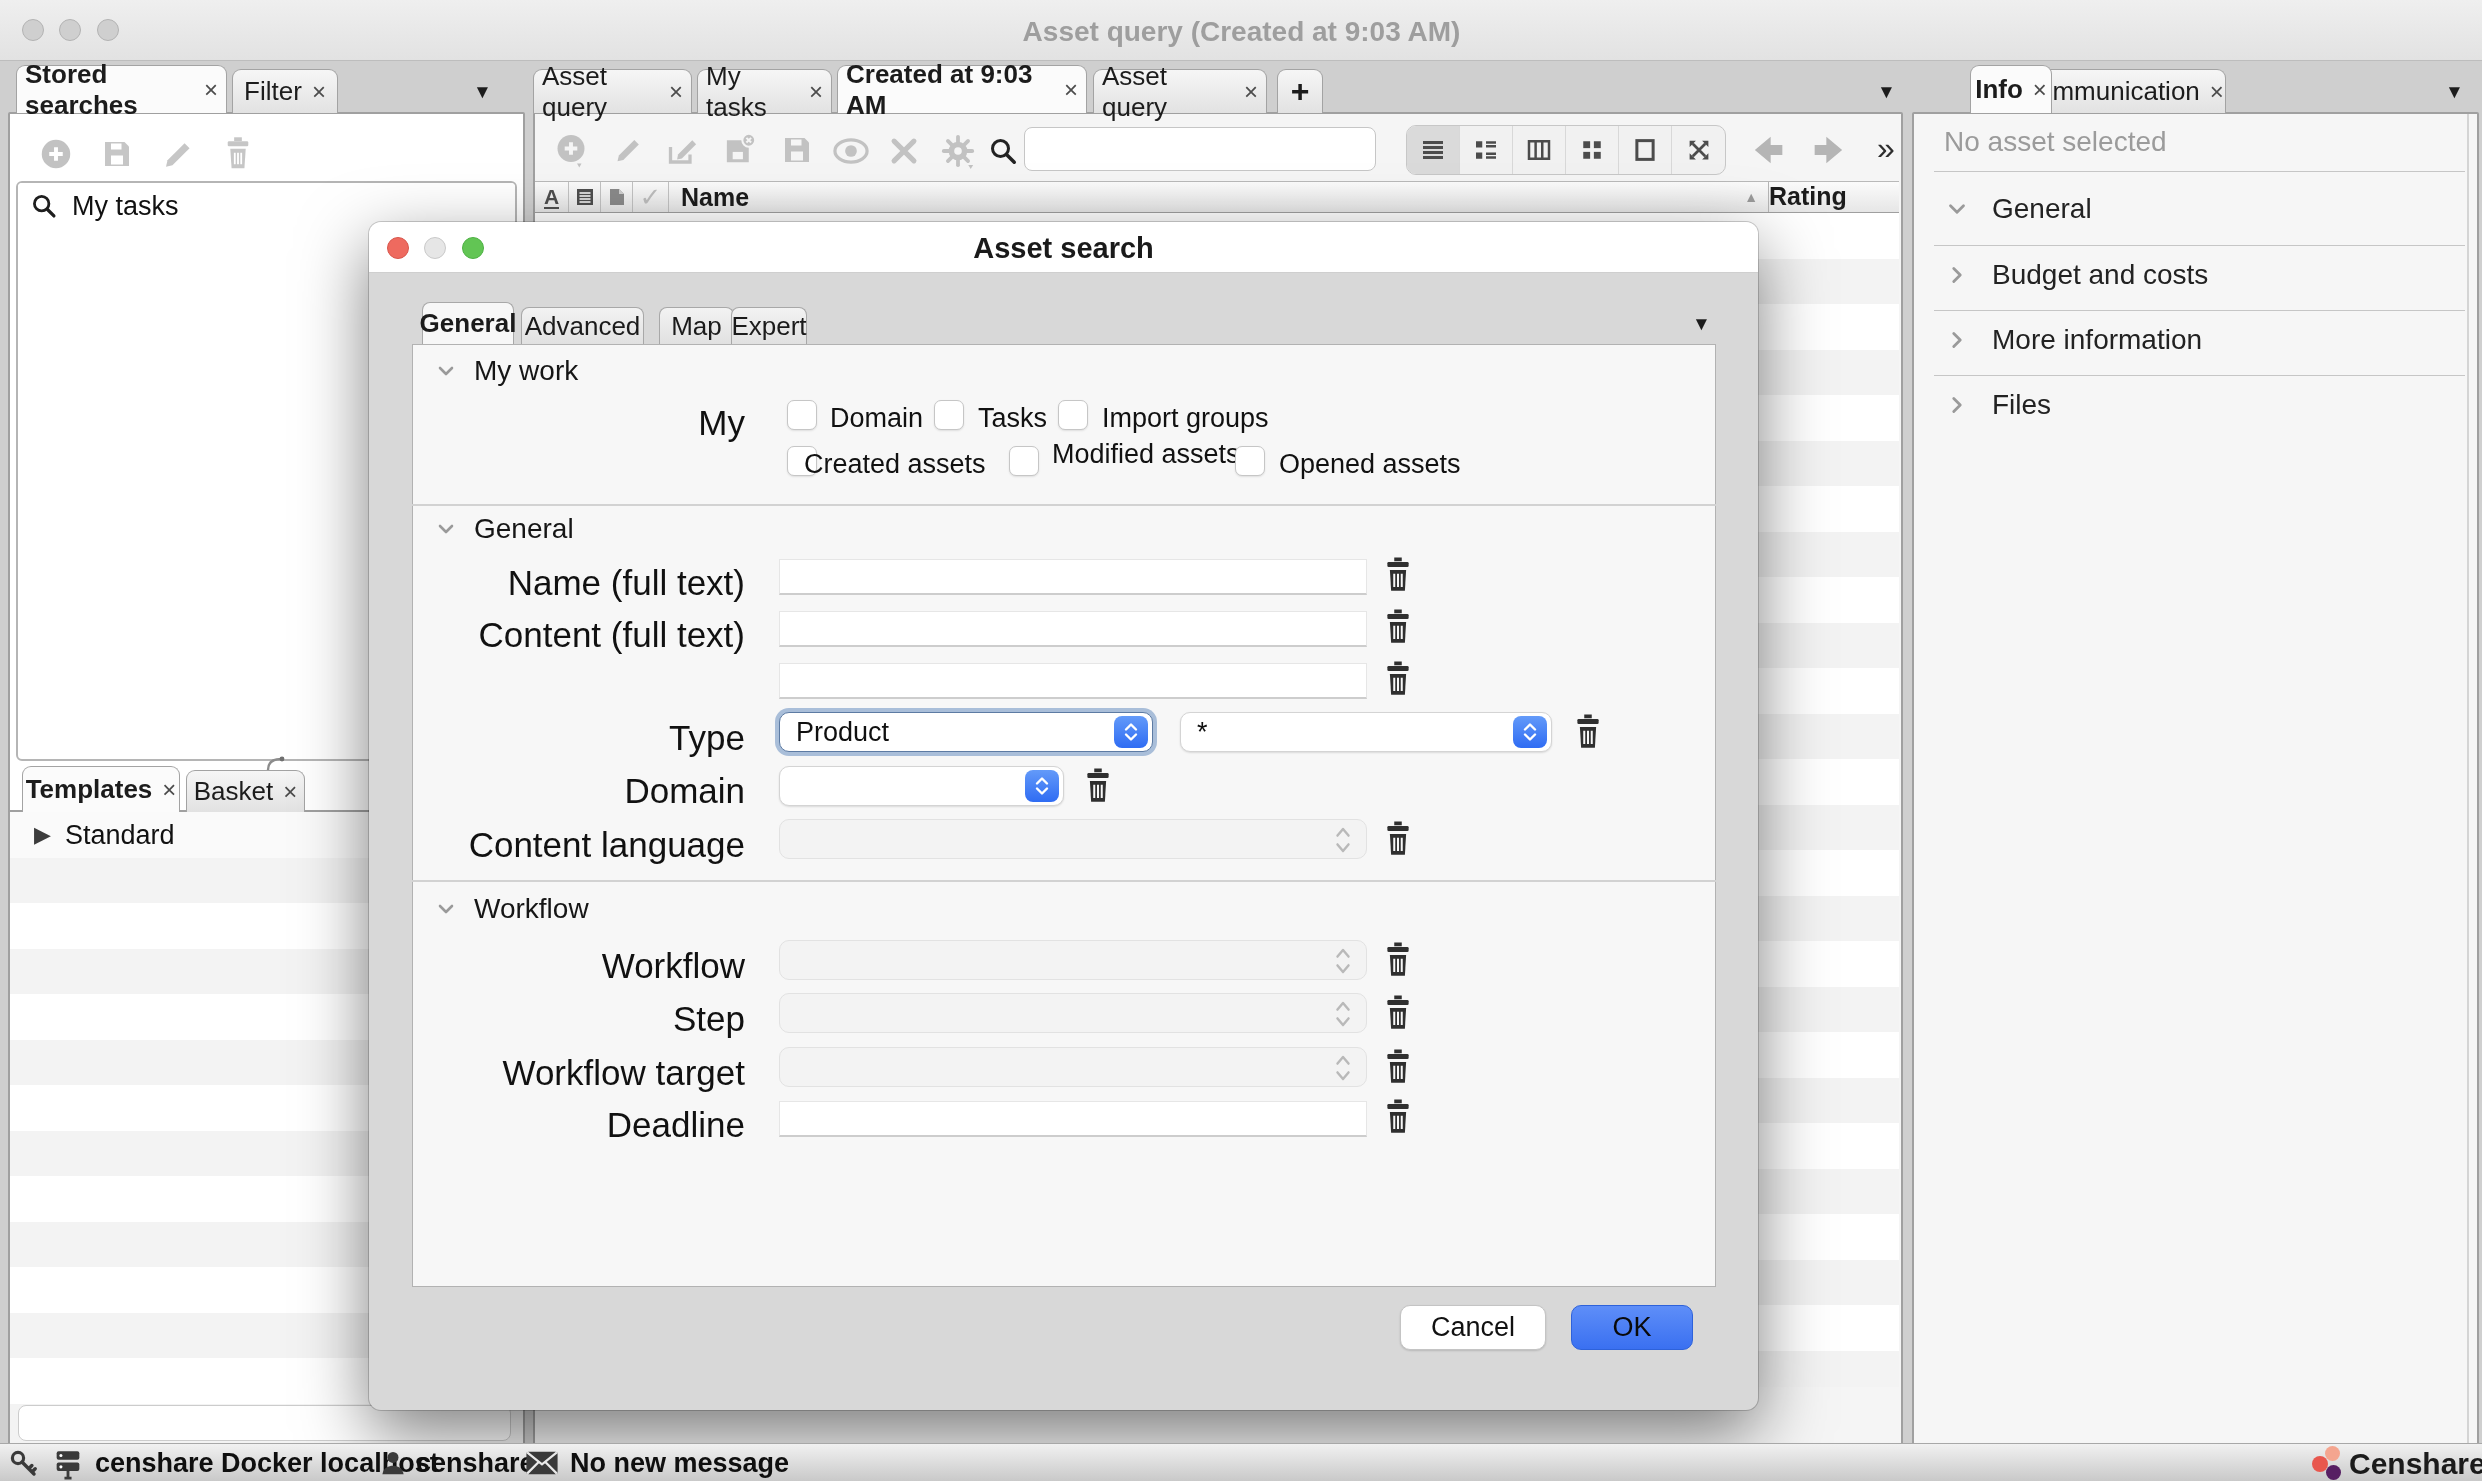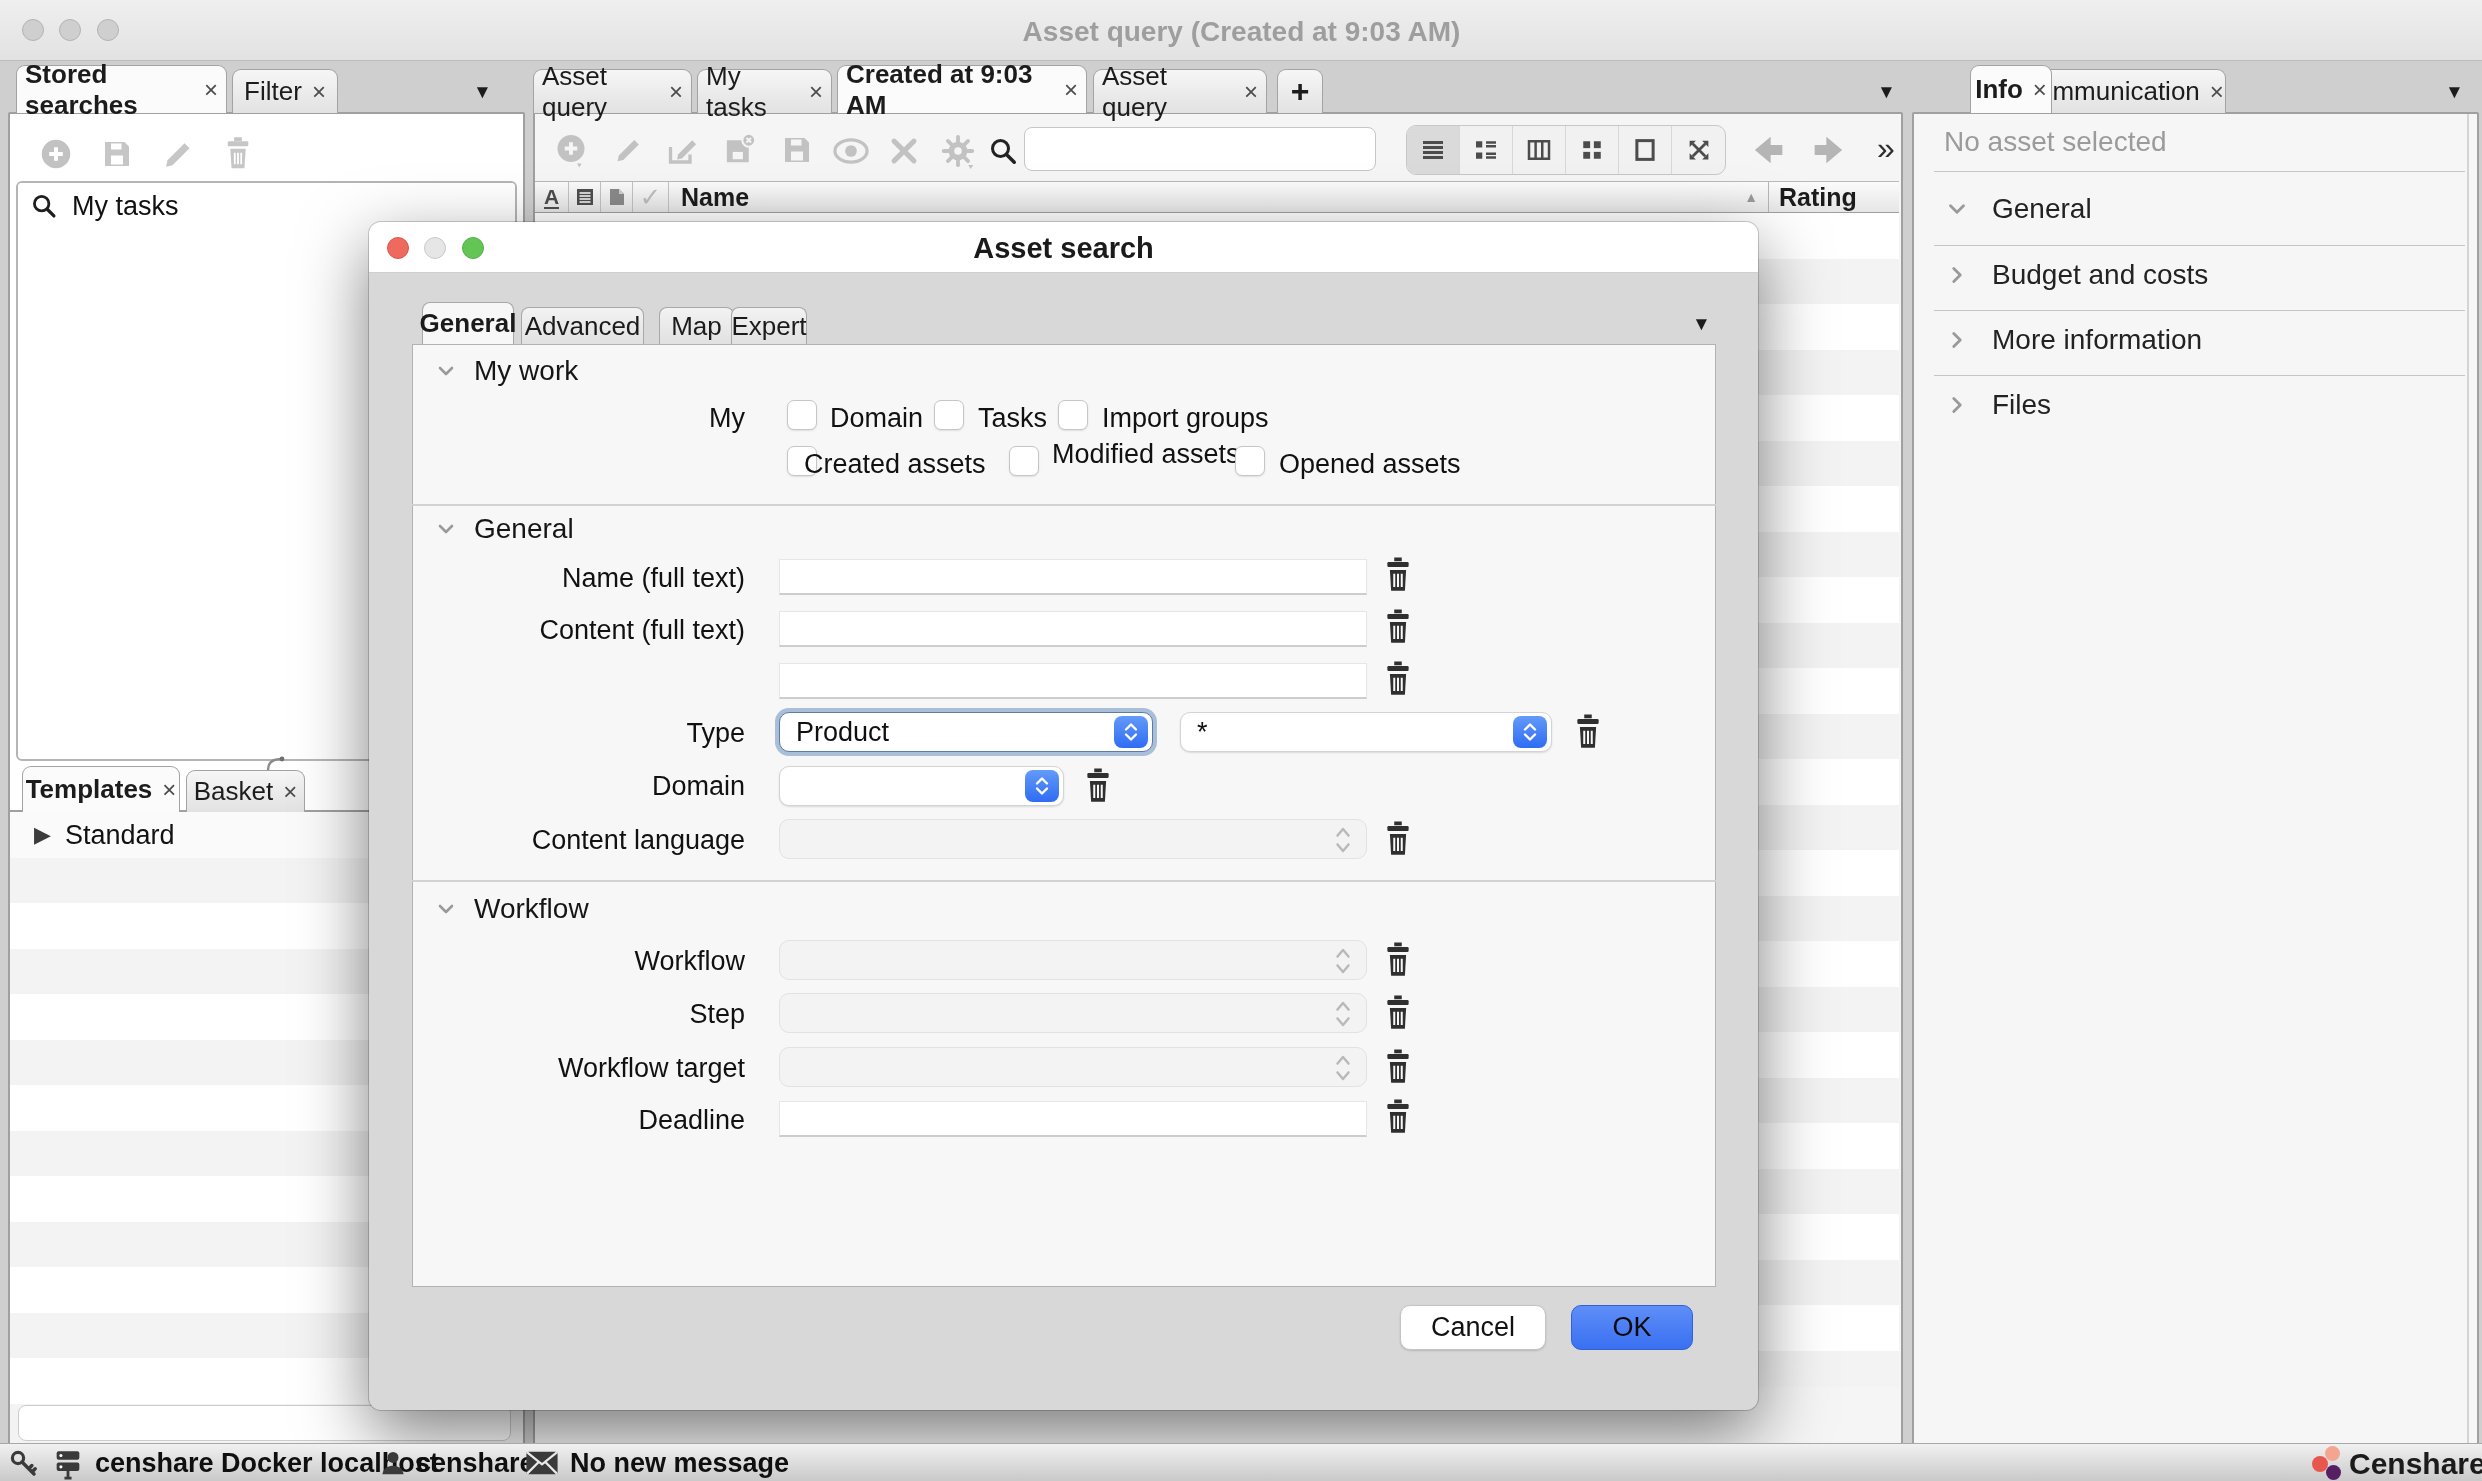--- a/index.html
+++ b/index.html
@@ -53,21 +53,21 @@
   .dlg-titlebar { position:absolute; left:0; top:0; width:100%; height:51px; background:#fff;
     border-radius:12px 12px 0 0; border-bottom:1px solid #cfcfcf; }
   .dlg-title { position:absolute; width:100%; top:10px; text-align:center; font-size:29px; font-weight:bold; color:#1a1a1a; }
   .dlg-content { position:absolute; left:43px; top:122px; width:1304px; height:943px; background:#f7f7f7; border:1px solid #b2b2b2; }
   .dtab { position:absolute; height:37px; top:85px; border:1px solid #a8a8a8; border-bottom:none; border-radius:8px 8px 0 0;
     background:linear-gradient(#f3f3f3,#e1e1e1); display:flex; align-items:center; justify-content:center;
     font-size:26px; color:#1b1b1b; z-index:6; }
   .dtab.active { background:#f7f7f7; font-weight:bold; height:42px; top:80px; }
   .sechdr { position:absolute; display:flex; align-items:center; gap:16px; font-size:28px; color:#161616; }
   .chev { stroke:#9a9a9a; stroke-width:2.6; fill:none; stroke-linecap:round; stroke-linejoin:round; }
-  .flabel { position:absolute; width:337px; left:39px; text-align:right; font-size:27px; color:#111; }
+  .flabel { position:absolute; width:337px; left:39px; text-align:right; font-size:35px; color:#111; }
   .tinput { position:absolute; left:410px; width:588px; height:36px; background:#fff;
     border:1px solid #e6e6e6; border-bottom:2px solid #cdcdcd; }
   .trashbtn { position:absolute; width:30px; height:36px; }
   .combo { position:absolute; height:40px; background:#fff; border:1px solid #d4d4d4; border-radius:10px;
     box-shadow:0 1px 2px rgba(0,0,0,.12); display:flex; align-items:center; font-size:27px; color:#101010; padding-left:16px; }
   .combo .stepper { position:absolute; right:4px; top:3px; width:34px; height:32px; border-radius:8px;
     background:linear-gradient(#639af9,#2f6cf3); display:flex; align-items:center; justify-content:center; }
   .combo.focusring { border:1px solid #5d7ba3; box-shadow:0 0 0 4px #a9bed9; }
   .combo.disabled { background:#f3f3f3; border:1px solid #e2e2e2; box-shadow:none; }
   .combo.disabled .graychev { position:absolute; right:12px; top:4px; }
@@ -318,21 +318,21 @@
           <path d="M11 2v5h5" fill="#cfcfcf"></path>
         </svg>
     </div>
     <div class="thcell" style="width:36px;color:#bdbdbd;font-size:26px">
         <span>✓</span>
       </div>
     <div style="padding-left:12px;flex:1;display:flex;align-items:center">
       <span>Name</span>
       <span style="margin-left:auto;margin-right:10px;font-size:14px;color:#9a9a9a">▲</span>
     </div>
-    <div style="width:131px;border-left:1px solid #b5b5b5;padding-left:10px;height:100%;display:flex;align-items:center">
+    <div style="width:131px;border-left:1px solid #b5b5b5;height:100%;display:flex;align-items:flex-start">
       <span>Rating</span>
     </div>
   </div>
 
   <div class="abs stripes" style="left:0;top:99px;width:1364px;height:1174px"></div>
 
 </div>
 
 <div class="tab active" style="left:1970px;width:82px">
   <span>Info</span>

